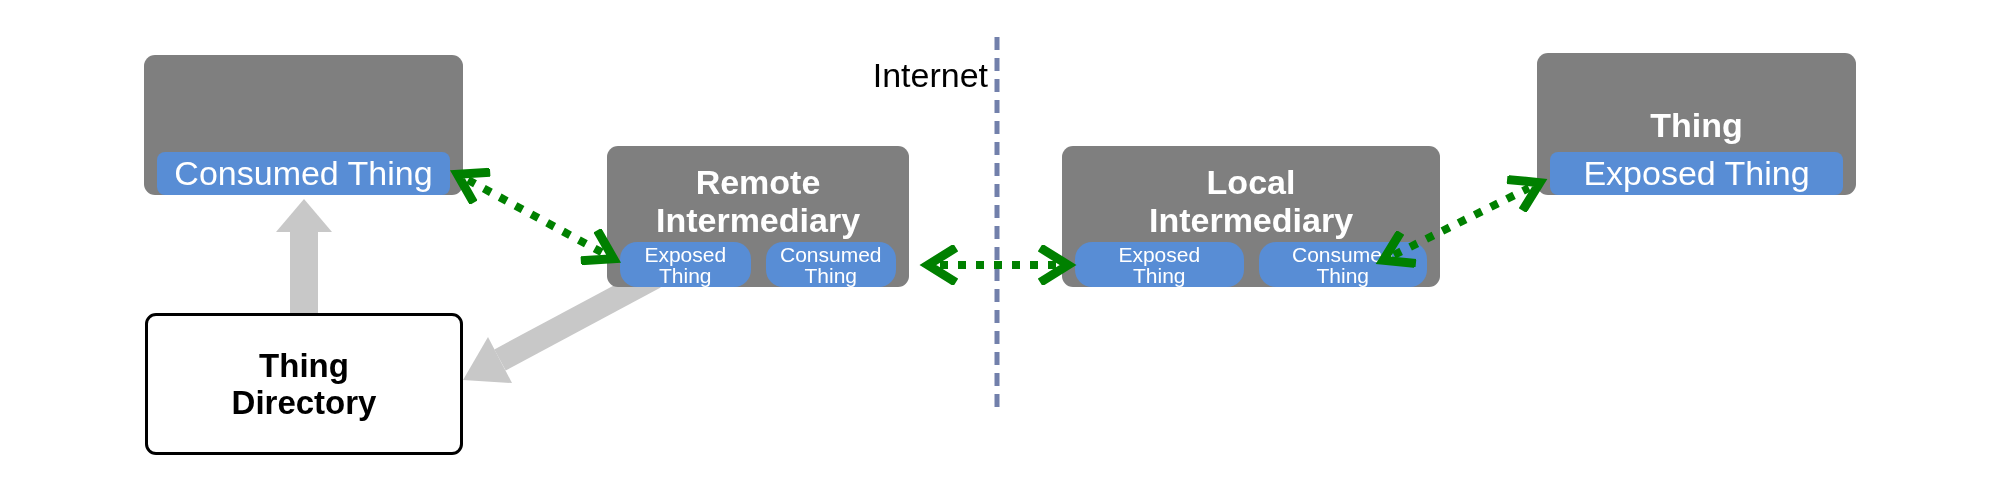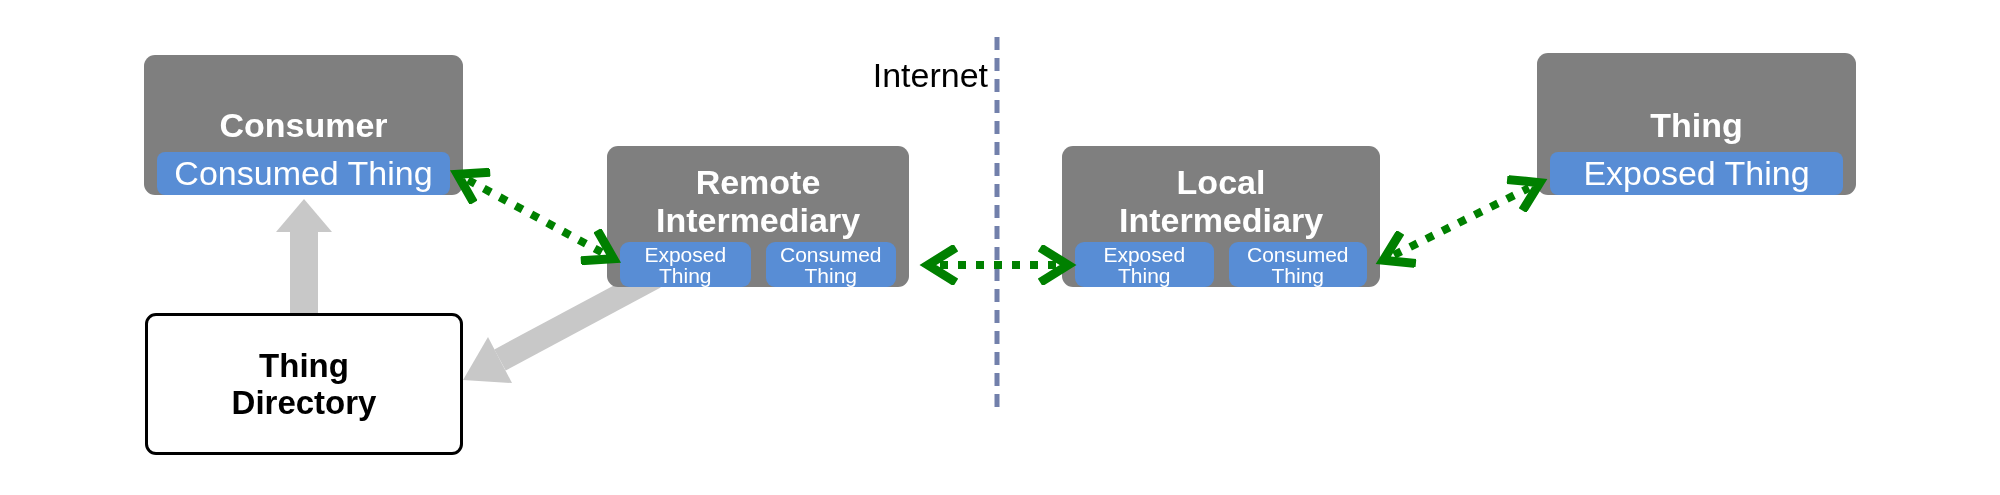--- a/index.html
+++ b/index.html
@@ -67,21 +67,21 @@
   
   .sub-row {
     display: flex;
     gap: 15px;
     margin: 0 13px;
     height: 45px;
   }
   .sub-box {
     flex: 1;
     background: var(--thing-blue);
-    border-radius: 9px;
+    border-radius: 17px;
     text-align: center;
     font-size: 21px;
     line-height: 21px;
     padding-top: 2px;
     color: var(--text-white);
     white-space: pre-line;
   }
 
   
   .directory {
@@ -147,21 +147,20 @@
     <line class="divider-line" x1="997" y1="37" x2="997" y2="412"></line>
 
     <rect class="gray-head" x="290" y="228" width="28" height="86"></rect>
     <polygon class="gray-head" points="304,199 276,232 332,232"></polygon>
 
     <line class="gray-shaft" stroke-width="24" x1="655" y1="277" x2="500" y2="360"></line>
     <polygon class="gray-head" points="463,380 488,337 512,383"></polygon>
   </svg>
 
   <div class="node" style="left:144px; top:55px; width:319px; height:140px;">
-    <div class="node-title">Consumer</div>
     <div class="big-bar">Consumed Thing</div>
   </div>
 
   <div class="directory" style="left:145px; top:313px; width:318px; height:142px;">
     <div class="directory-title">Thing
 Directory</div>
   </div>
 
   <div class="node intermediary" style="left:607px; top:146px; width:302px; height:141px;">
     <div class="node-title">Remote
@@ -169,21 +168,21 @@
     <div class="sub-row">
       <div class="sub-box">Exposed
 Thing</div>
       <div class="sub-box">Consumed
 Thing</div>
     </div>
   </div>
 
   <div class="internet-label">Internet</div>
 
-  <div class="node intermediary" style="left:1062px; top:146px; width:318px; height:141px;">
+  <div class="node intermediary" style="left:1062px; top:146px; width:378px; height:141px;">
     <div class="node-title">Local
 Intermediary</div>
     <div class="sub-row">
       <div class="sub-box">Exposed
 Thing</div>
       <div class="sub-box">Consumed
 Thing</div>
     </div>
   </div>
 

